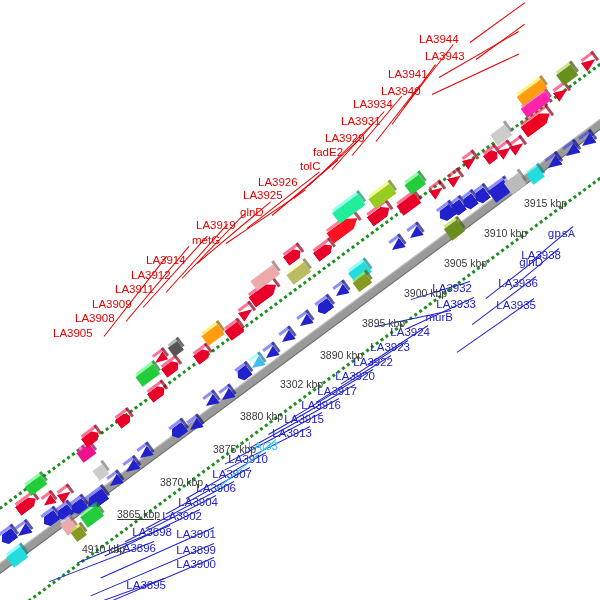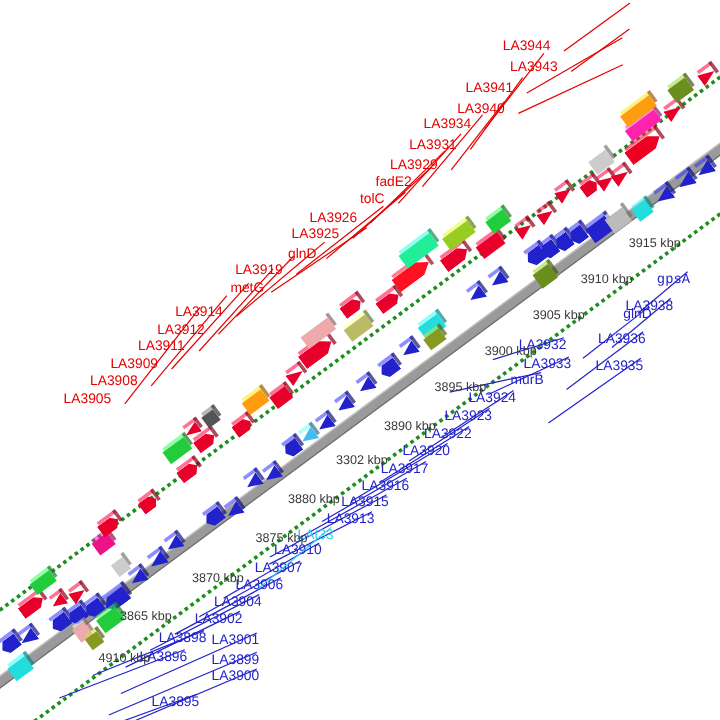--- a/index.html
+++ b/index.html
@@ -560,21 +560,21 @@
       <div class="lead blue" style="left: 214px; top: 557px; width: 144px; transform: rotate(157deg);"></div>
       <div class="lbl blue" style="left: 216px; top: 559px; transform: translateX(-100%);">LA3900</div>
       <div class="lead blue" style="left: 154px; top: 541px; width: 112px; transform: rotate(159deg);"></div>
       <div class="lbl blue" style="left: 156px; top: 543px; transform: translateX(-100%);">LA3896</div>
       <div class="lead blue" style="left: 164px; top: 578px; width: 140px; transform: rotate(160deg);"></div>
       <div class="lbl blue" style="left: 166px; top: 580px; transform: translateX(-100%);">LA3895</div>
       <div class="lead cyan" style="left: 276px; top: 439px; width: 80px; transform: rotate(140deg);"></div>
       <div class="lbl cyan" style="left: 278px; top: 441px; transform: translateX(-100%);">LAt33</div>
       <div class="kbp ghost" style="left: 122px; top: 570px;">3855 kbp</div>
       <div class="kbp" style="left: 82px; top: 544px;">4910 kbp</div>
-      <div class="kbp" style="left: 100px; top: 509px;">3865 kbp</div>
+      <div class="kbp" style="left: 117px; top: 509px; text-decoration: underline;">3865 kbp</div>
       <div class="kbp" style="left: 160px; top: 477px;">3870 kbp</div>
       <div class="kbp" style="left: 200px; top: 444px; margin-left: 13px;">3875 kbp</div>
       <div class="kbp" style="left: 240px; top: 411px;">3880 kbp</div>
       <div class="kbp" style="left: 280px; top: 379px;">3302 kbp</div>
       <div class="kbp" style="left: 320px; top: 350px;">3890 kbp</div>
       <div class="kbp" style="left: 362px; top: 318px;">3895 kbp</div>
       <div class="kbp" style="left: 404px; top: 288px;">3900 kbp</div>
       <div class="kbp" style="left: 444px; top: 258px;">3905 kbp</div>
       <div class="kbp" style="left: 484px; top: 228px;">3910 kbp</div>
       <div class="kbp" style="left: 524px; top: 198px;">3915 kbp</div>

